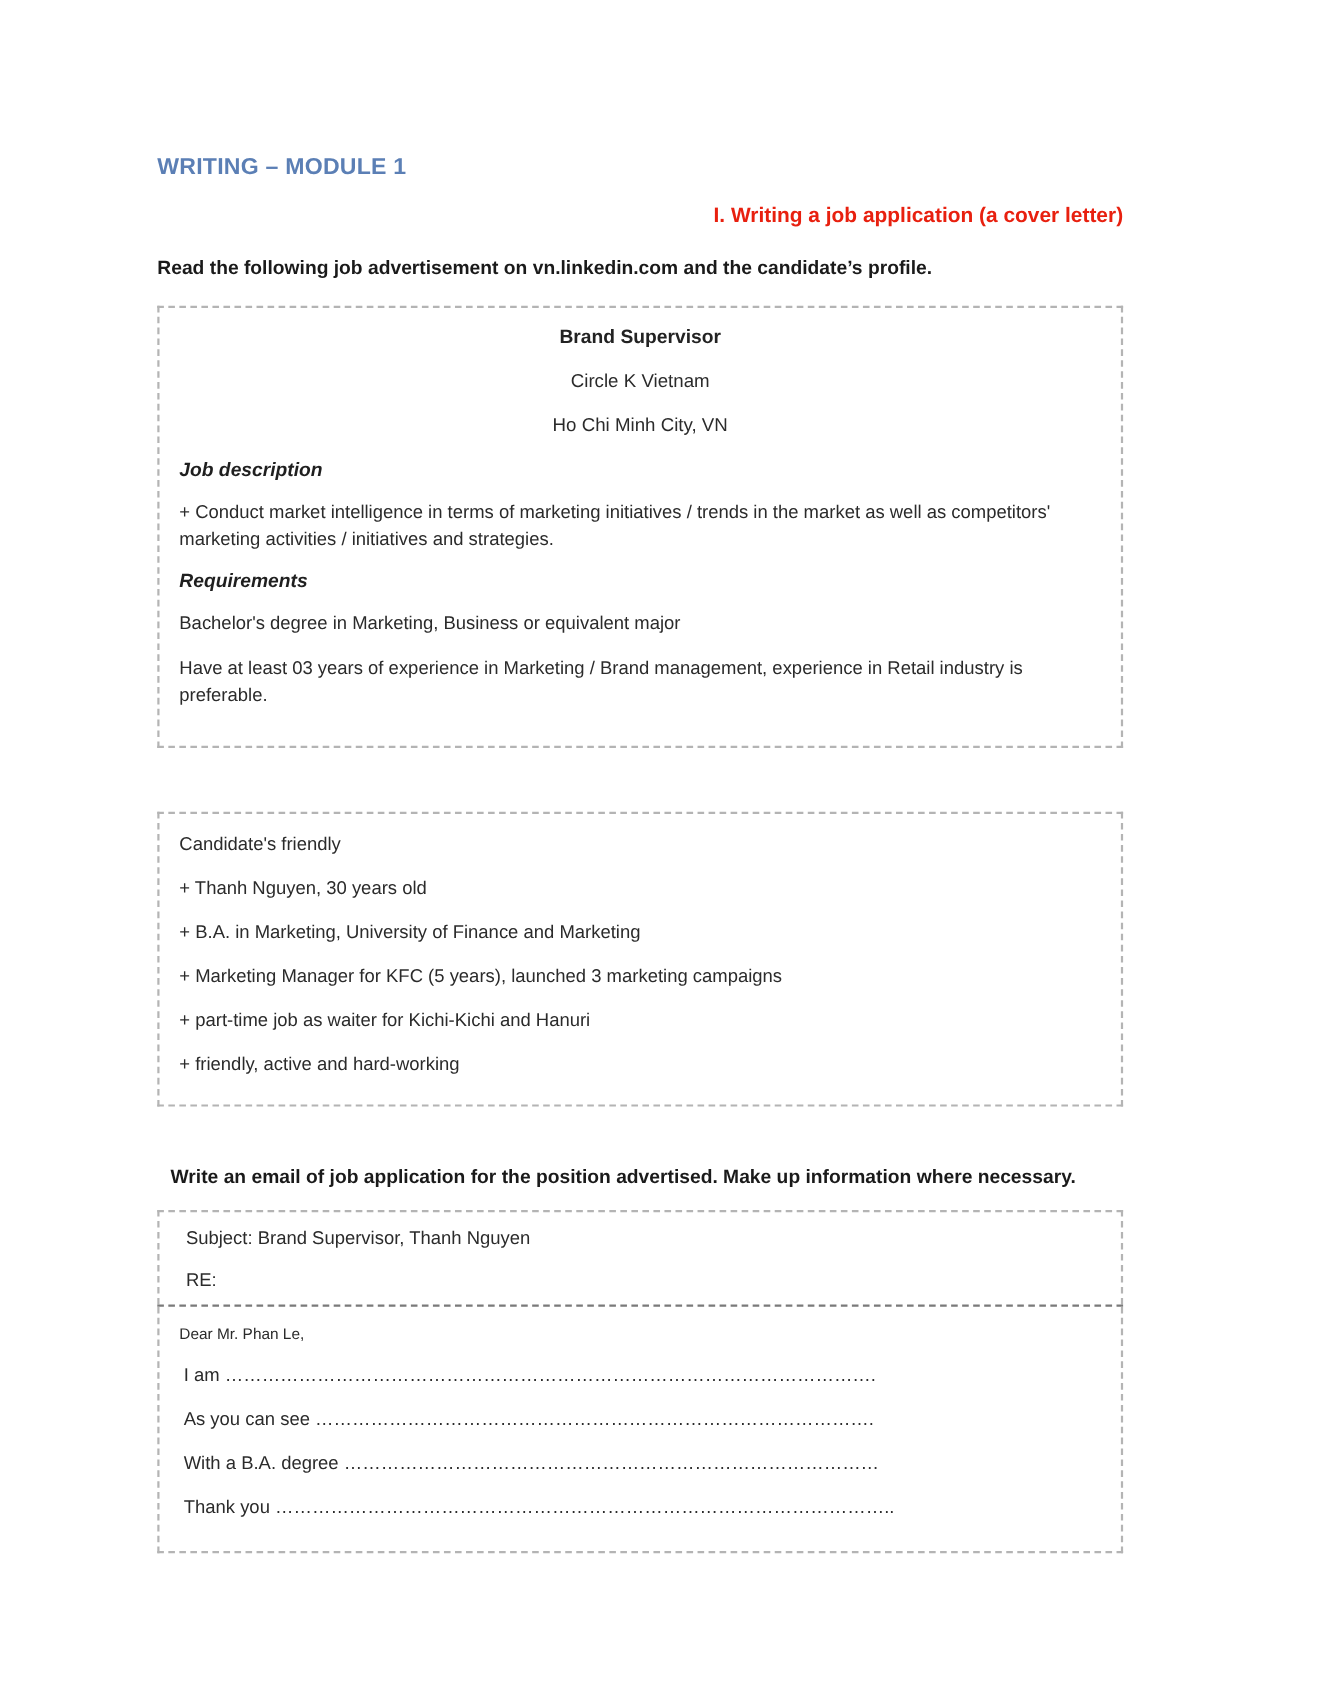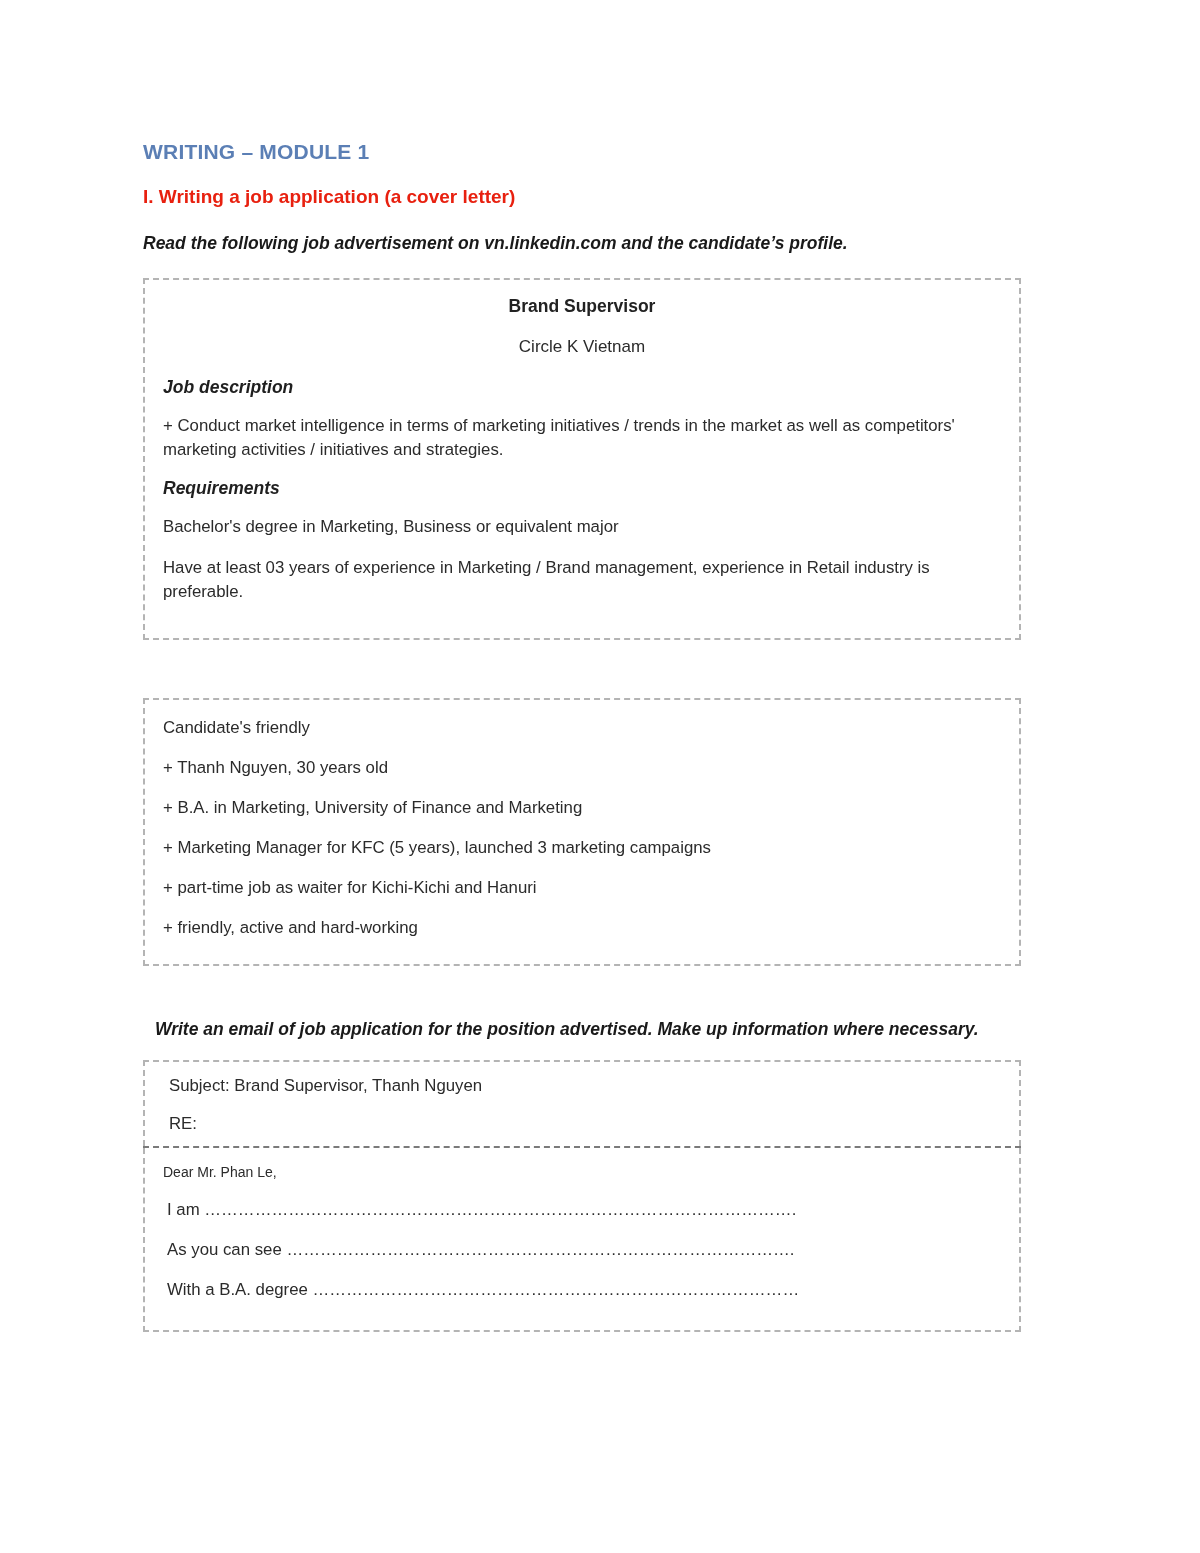--- a/index.html
+++ b/index.html
@@ -26,25 +26,25 @@
     font-weight: bold;
     color: #5b7fb5;
     letter-spacing: 0.2px;
     margin: 0 0 22px 0;
   }
   .section-heading {
     font-size: 19px;
     font-weight: bold;
     color: #e8200f;
     margin: 0 0 24px 0;
+    text-align: right;
   }
   .instruction {
     font-size: 17.5px;
     font-weight: bold;
-    font-style: italic;
     color: #1a1a1a;
     margin: 0 0 22px 0;
     line-height: 1.35;
   }
   .instruction.indented {
     margin-left: 12px;
     margin-top: 52px;
     margin-bottom: 18px;
   }
   .box {
@@ -154,20 +154,21 @@
 
   <h1 class="doc-title">WRITING – MODULE 1</h1>
 
   <h2 class="section-heading">I. Writing a job application (a cover letter)</h2>
 
   <p class="instruction">Read the following job advertisement on vn.linkedin.com and the candidate’s profile.</p>
 
   <div class="box ad">
     <p class="ad-title">Brand Supervisor</p>
     <p class="ad-center">Circle K Vietnam</p>
+    <p class="ad-center">Ho Chi Minh City, VN</p>
 
     <p class="sub-head">Job description</p>
     <p class="line">+ Conduct market intelligence in terms of marketing initiatives / trends in the market as well as competitors' marketing activities / initiatives and strategies.</p>
 
     <p class="sub-head">Requirements</p>
     <p class="line">Bachelor's degree in Marketing, Business or equivalent major</p>
     <p class="line">Have at least 03 years of experience in Marketing / Brand management, experience in Retail industry is preferable.</p>
   </div>
 
   <div class="box profile">
@@ -185,16 +186,17 @@
     <div class="email-head">
       <p class="email-field">Subject: Brand Supervisor, Thanh Nguyen</p>
       <p class="email-field">RE:</p>
     </div>
     <div class="email-sep"></div>
     <div class="email-body">
       <p class="greeting">Dear Mr. Phan Le,</p>
       <p class="email-line">I am …………………………………………………………………………………………….</p>
       <p class="email-line">As you can see ……………………………………………………………………………….</p>
       <p class="email-line">With a B.A. degree ……………………………………………………………………………</p>
+      <p class="email-line">Thank you ………………………………………………………………………………………..</p>
     </div>
   </div>
 
 </div>
 
 </body></html>

